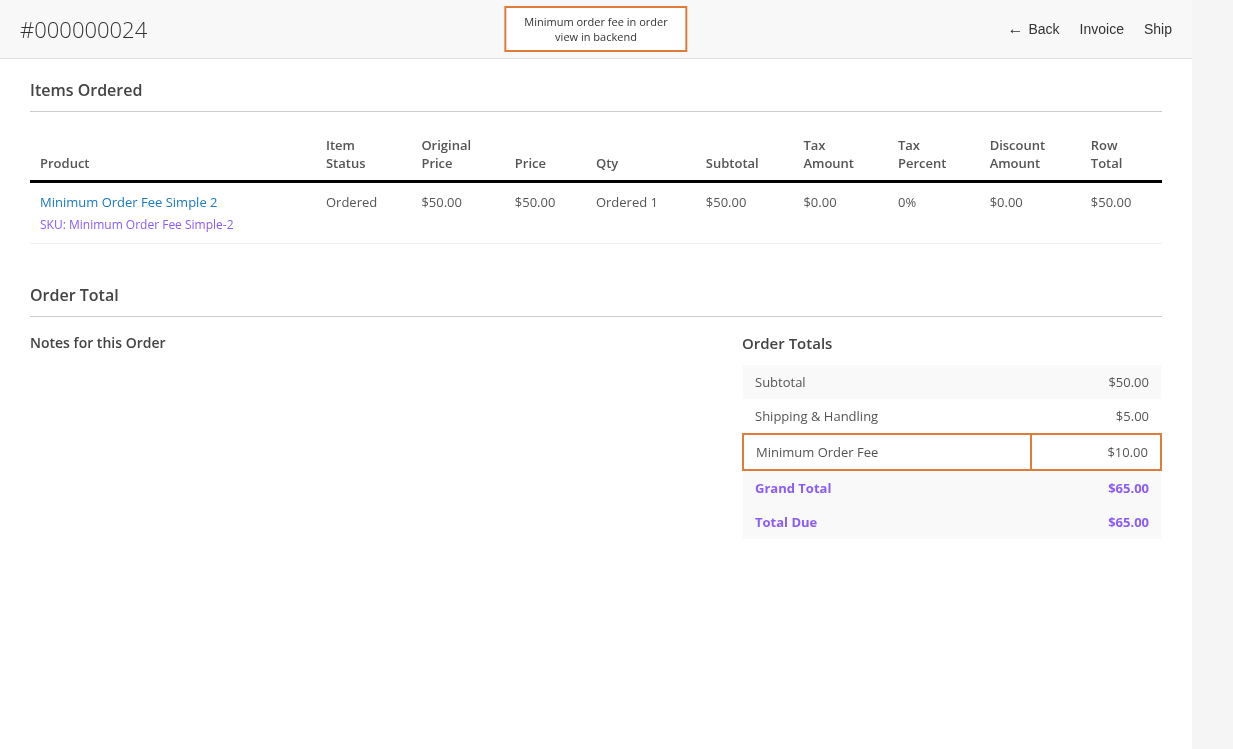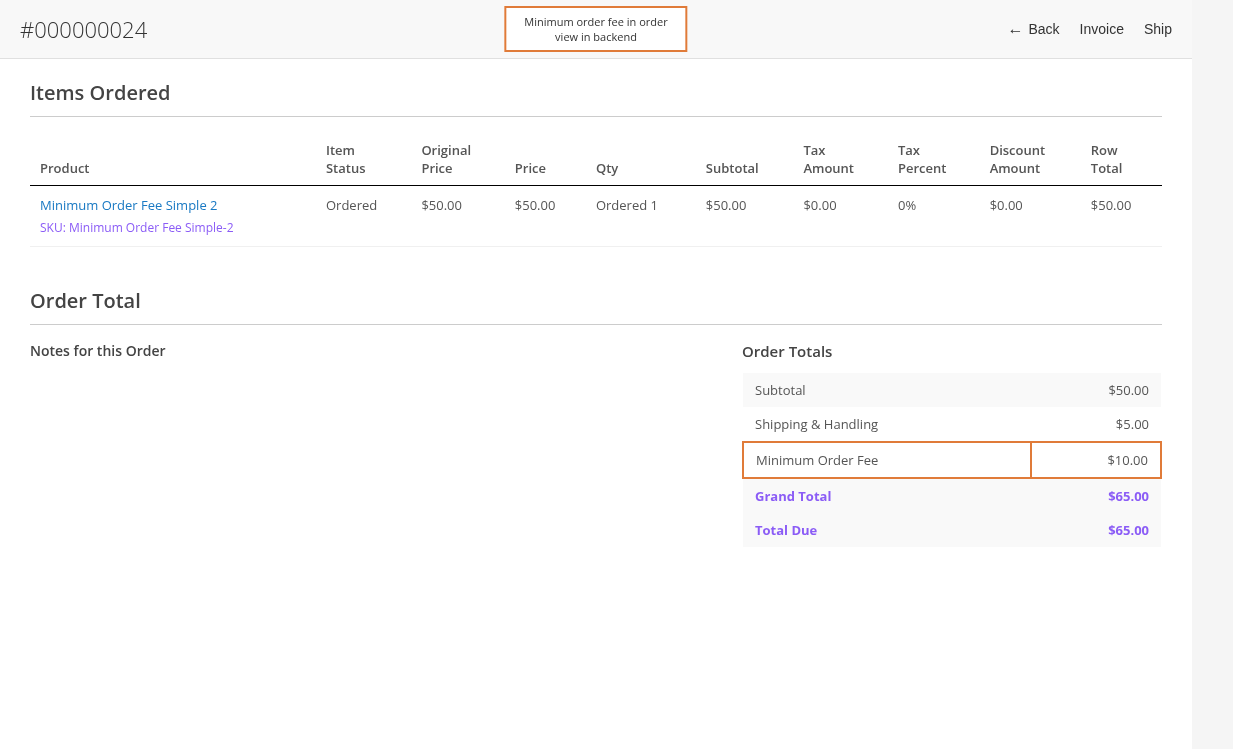--- a/index.html
+++ b/index.html
@@ -58,21 +58,21 @@
     }
     .back-arrow { font-size: 16px; }
 
     
     .main-content {
       padding: 20px 30px;
     }
 
     
     .section-title {
-      font-size: 20px;
+      font-size: 16px;
       font-weight: 600;
       color: #444;
       margin-bottom: 10px;
     }
     .section-divider {
       border: none;
       border-top: 1px solid #ccc;
       margin-bottom: 16px;
     }
 
@@ -80,21 +80,21 @@
     .items-table {
       width: 100%;
       border-collapse: collapse;
       font-size: 13px;
     }
     .items-table th {
       text-align: left;
       padding: 8px 10px;
       color: #555;
       font-weight: 600;
-      border-bottom: 1px solid #000000;
+      border-bottom: 3px solid #000000;
       vertical-align: bottom;
     }
     .items-table td {
       padding: 10px 10px;
       vertical-align: top;
       border-bottom: 1px solid #f0f0f0;
       color: #555;
     }
     .product-link {
       color: #1979c3;

